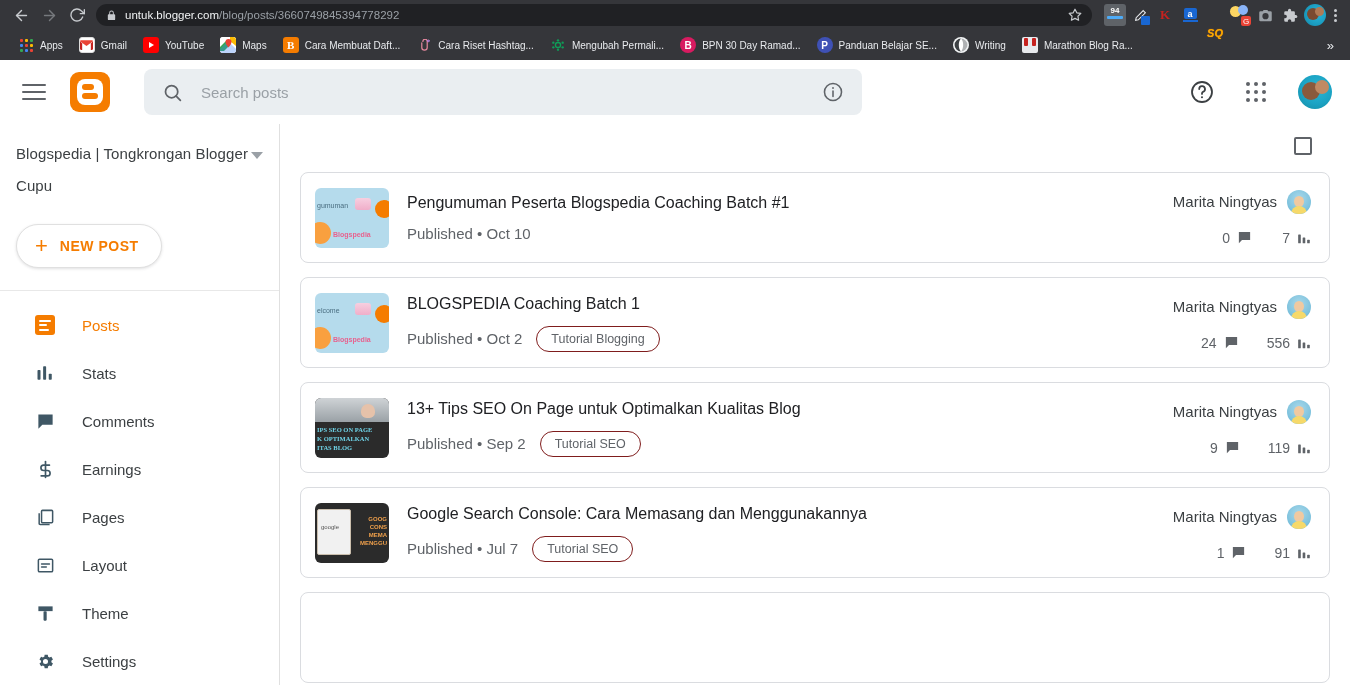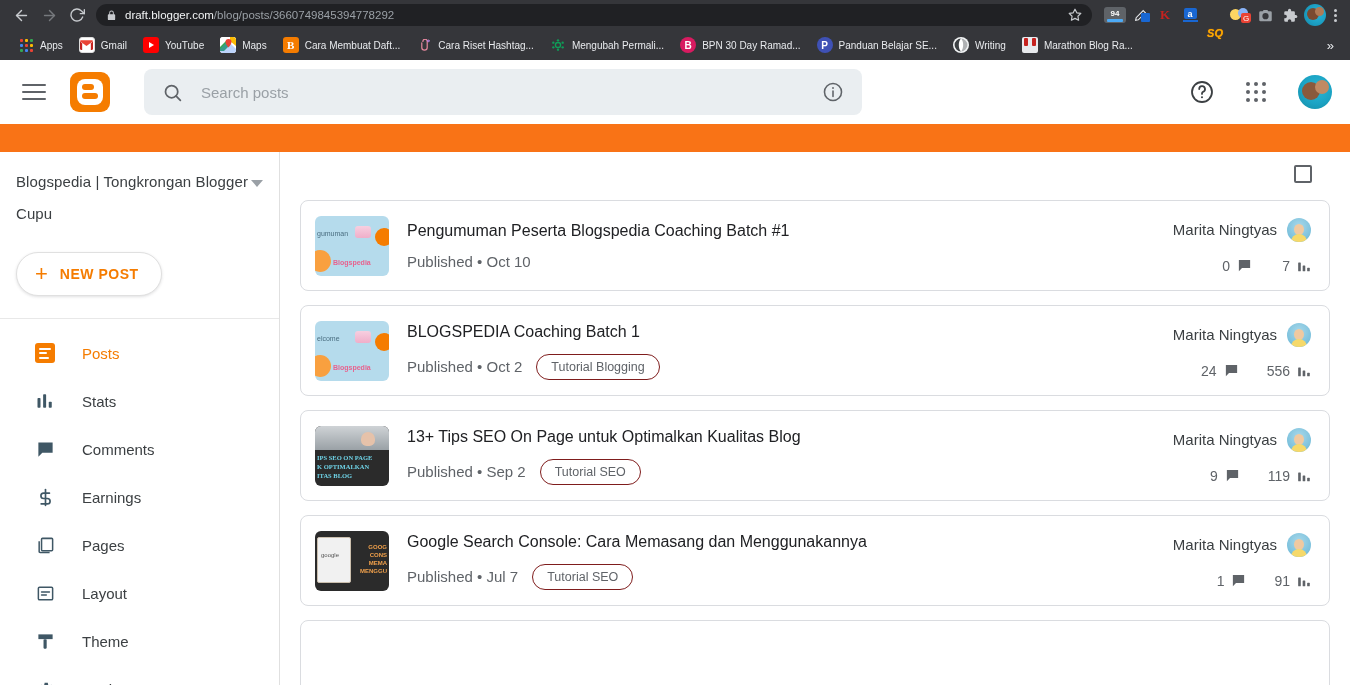--- a/index.html
+++ b/index.html
@@ -48,21 +48,21 @@
     color: #f1f3f4;
     white-space: nowrap;
     overflow: hidden;
     flex: 1 1 auto;
   }
   .url-text .url-path { color: #9aa0a6; }
   .star-icon { color: #c8cbcf; margin-left: 8px; flex: 0 0 auto; display:flex; }
 
   .ext-icons { display: flex; align-items: center; gap: 3px; flex: 0 0 auto; padding-left: 4px;}
   .ext {
-    width: 22px; height: 16px;
+    width: 22px; height: 22px;
     display: flex; align-items: center; justify-content: center;
     border-radius: 3px;
     font-size: 9px;
     position: relative;
     overflow: hidden;
   }
   .ext-94 { background: #5f6368; color:#fff; font-size:8px; font-weight:bold;
             flex-direction:column; justify-content:flex-start; padding-top:2px;}
   .ext-94 .bar { width: 16px; height: 3px; background: #4dabf7; margin-top:1px; border-radius:1px;}
   .ext-pen { color: #e8eaed; }
@@ -130,21 +130,21 @@
               display:flex;align-items:center;justify-content:center;}
   .ico-blue { background:#3f51b5; border-radius:50%; color:#fff; font-weight:bold; font-size:10px;
               display:flex;align-items:center;justify-content:center;}
   .ico-white-circ { background:#f1f3f4; border-radius:50%; display:flex; align-items:center; justify-content:center;}
   .ico-marathon { background:#e8eaed; border-radius:2px; position:relative; overflow:hidden;}
   .ico-marathon::before{content:'';position:absolute;left:2px;top:1px;width:4px;height:8px;background:#c5221f;border-radius:1px;}
   .ico-marathon::after{content:'';position:absolute;right:2px;top:1px;width:4px;height:8px;background:#c5221f;border-radius:1px;}
   .bm-overflow { margin-left:auto; color:#e8eaed; font-size:13px; padding:0 6px; flex:0 0 auto;}
 
   
-  .app { height: 625px; background:#f97316; display:flex; flex-direction:column;gap:28px; }
+  .app { height: 625px; background:#404040; display:flex; flex-direction:column; }
 
   .app-header {
     height: 64px;
     display: flex;
     align-items: center;
     background: #fff;
     flex: 0 0 auto;
     padding: 0 18px 0 22px;
   }
   .hamburger { width:24px; height:24px; display:flex; flex-direction:column;
@@ -367,21 +367,21 @@
           <path d="M20.49 15a9 9 0 1 1-2.12-9.36L23 10"></path>
         </svg>
     </div>
 
     <div class="omnibox">
       <span class="lock-icon">
         <svg width="11" height="11" viewBox="0 0 24 24" fill="currentColor">
             <path d="M12 1a5 5 0 0 0-5 5v3H6a2 2 0 0 0-2 2v9a2 2 0 0 0 2 2h12a2 2 0 0 0 2-2v-9a2 2 0 0 0-2-2h-1V6a5 5 0 0 0-5-5zm0 2a3 3 0 0 1 3 3v3H9V6a3 3 0 0 1 3-3z"></path>
           </svg>
       </span>
-      <span class="url-text"><span>draft.blogger.com</span><span class="url-path">/blog/posts/3660749845394778292</span></span>
+      <span class="url-text"><span>untuk.blogger.com</span><span class="url-path">/blog/posts/3660749845394778292</span></span>
       <span class="star-icon">
         <svg width="14" height="14" viewBox="0 0 24 24" fill="none" stroke="currentColor" stroke-width="2" stroke-linejoin="round">
             <polygon points="12 2 15.09 8.26 22 9.27 17 14.14 18.18 21.02 12 17.77 5.82 21.02 7 14.14 2 9.27 8.91 8.26 12 2"></polygon>
           </svg>
       </span>
     </div>
 
     <div class="ext-icons">
       <div class="ext ext-94">
           <span>94</span>

